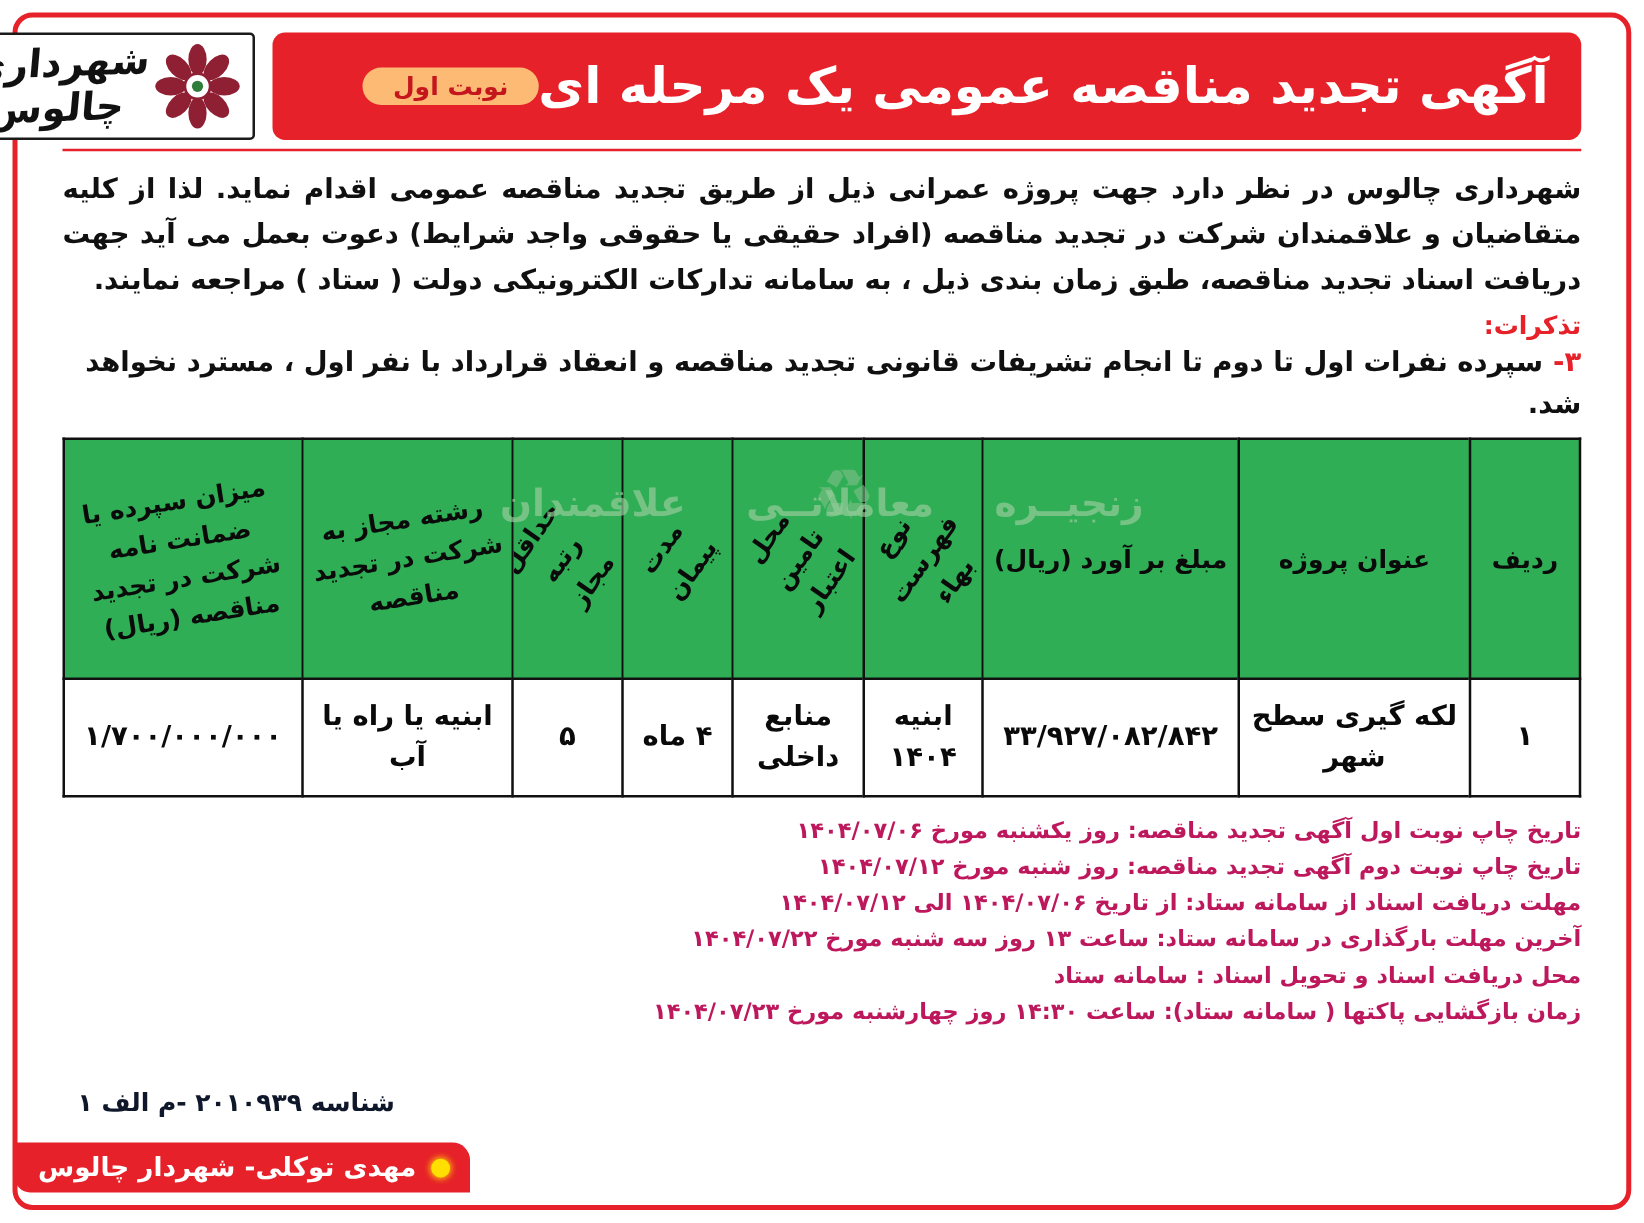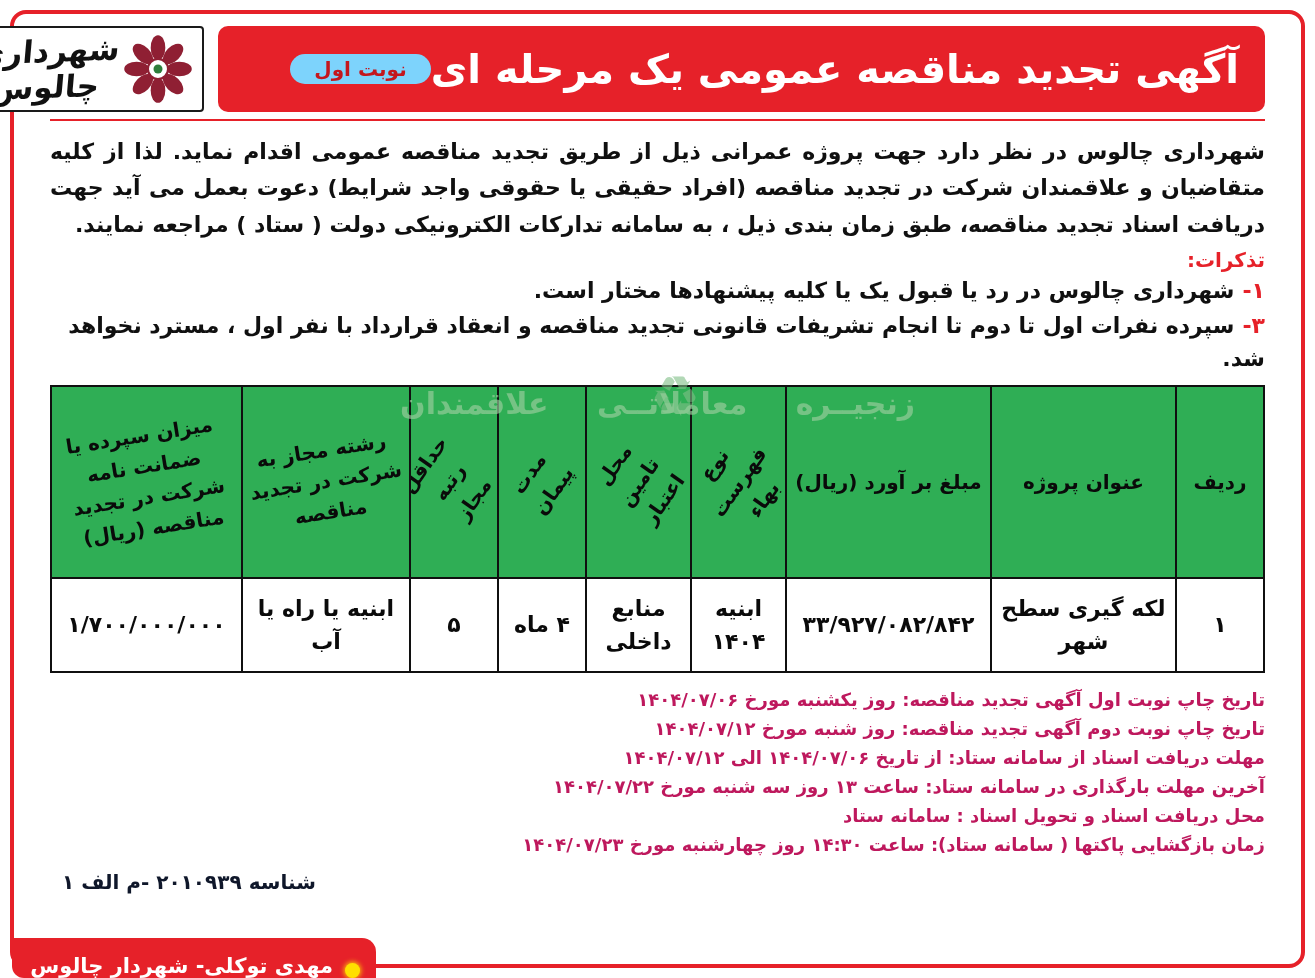--- a/index.html
+++ b/index.html
@@ -7,21 +7,21 @@
   .page { position: relative; width: 1315px; height: 978px; background: #fff; overflow: hidden; }
   .frame { position: absolute; inset: 10px; border: 4px solid #e62129; border-radius: 16px; pointer-events: none; z-index: 1; }
 
   .inner { position: absolute; left: 50px; right: 50px; top: 26px; z-index: 2; }
 
   
   .header-row { display: flex; direction: rtl; gap: 14px; align-items: stretch; height: 86px; }
   .banner { flex: 1; background: #e62129; border-radius: 10px; display: flex; direction: rtl;
             align-items: center; justify-content: space-between; padding: 0 26px; }
   .banner h1 { color: #ffffff; font-size: 40px; font-weight: 800; white-space: nowrap; text-align: right; }
-  .pill { background: #7dd3fc; color: #c4161c; font-size: 20px; font-weight: 700;
+  .pill { background: #fdba74; color: #c4161c; font-size: 20px; font-weight: 700;
           padding: 3px 24px; border-radius: 18px; margin-left: 46px; white-space: nowrap; }
   .logo-box { width: 332px; border: 2px solid #1a1a1a; border-radius: 4px; background: #fff;
               display: flex; direction: rtl; align-items: center; gap: 4px; padding: 4px 8px; }
   .logo-text { flex: 1; text-align: center; font-size: 31px; font-weight: 800; color: #111;
                transform: skewX(-7deg) rotate(-2deg); }
   .emblem { width: 72px; height: 72px; flex: 0 0 auto; }
   .header-rule { height: 2px; background: #e62129; margin-top: 7px; }
 
   
   .intro { margin-top: 13px; direction: rtl; text-align: justify; font-size: 22px;
@@ -42,23 +42,23 @@
 
   
   .schedule { margin-top: 13px; direction: rtl; font-size: 18px; font-weight: 700;
               line-height: 1.5; color: #be185d; }
   .schedule > div { margin-bottom: 2px; }
 
   .id-line { position: absolute; left: 62px; bottom: 84px; direction: rtl; font-size: 20px;
              font-weight: 600; color: #0f172a; z-index: 2; }
 
   
-  .signature-bar { position: absolute; left: 12px; bottom: 0; width: 364px; height: 40px;
+  .signature-bar { position: absolute; left: 12px; bottom: 24px; width: 364px; height: 40px;
                    background: #e62129; border-radius: 0 14px 0 12px; display: flex; direction: rtl;
-                   align-items: flex-end; gap: 12px; padding: 0 16px; z-index: 3; }
+                   align-items: center; gap: 12px; padding: 0 16px; z-index: 3; }
   .dot { width: 15px; height: 15px; border-radius: 50%; background: #ffdf00;
          box-shadow: 0 0 5px 1px rgba(255,223,0,0.9); flex: 0 0 auto; }
   .signature-text { color: #fff; font-size: 21px; font-weight: 800; white-space: nowrap; }
 
   
   .watermark { position: absolute; left: 0; right: 0; top: 378px; text-align: center;
                z-index: 5; pointer-events: none; }
   .wm-main { font-size: 95px; font-weight: 800; color: #9ccf9f; opacity: 0.55; letter-spacing: 1px; }
   .wm-icon { position: absolute; left: 650px; top: -14px; font-size: 56px; color: #7fbf87; opacity: 0.6; }
   .wm-sub { margin-top: 8px; font-size: 30px; font-weight: 700; color: #9ccf9f; opacity: 0.65;
@@ -93,23 +93,20 @@
           <circle cx="32" cy="32" r="4" fill="#2e7d3b"></circle>
         </svg>
         <span class="logo-text">شهرداری چالوس</span>
       </div>
     </div>
     <div class="header-rule"></div>
 
     <p class="intro"><strong>شهرداری چالوس</strong><span> در نظر دارد جهت پروژه عمرانی ذیل از طریق تجدید مناقصه عمومی اقدام نماید. لذا از کلیه متقاضیان و علاقمندان شرکت در تجدید مناقصه (افراد حقیقی یا حقوقی واجد شرایط) دعوت بعمل می آید جهت دریافت اسناد تجدید مناقصه، طبق زمان بندی ذیل ، به سامانه تدارکات الکترونیکی دولت ( ستاد ) مراجعه نمایند.</span></p>
 
     <div class="notes-title">تذکرات:</div>
-    <div class="note">
-      <span class="note-num">۱-</span><span>شهرداری چالوس در رد یا قبول یک یا کلیه پیشنهادها مختار است.</span>
-    </div>
     <div class="note">
       <span class="note-num">۳-</span><span>سپرده نفرات اول تا دوم تا انجام تشریفات قانونی تجدید مناقصه و انعقاد قرارداد با نفر اول ، مسترد نخواهد شد.</span>
     </div>
 
     <table>
       <colgroup>
         <col style="width:88px">
           <col style="width:185px">
           <col style="width:205px">
           <col style="width:95px">

